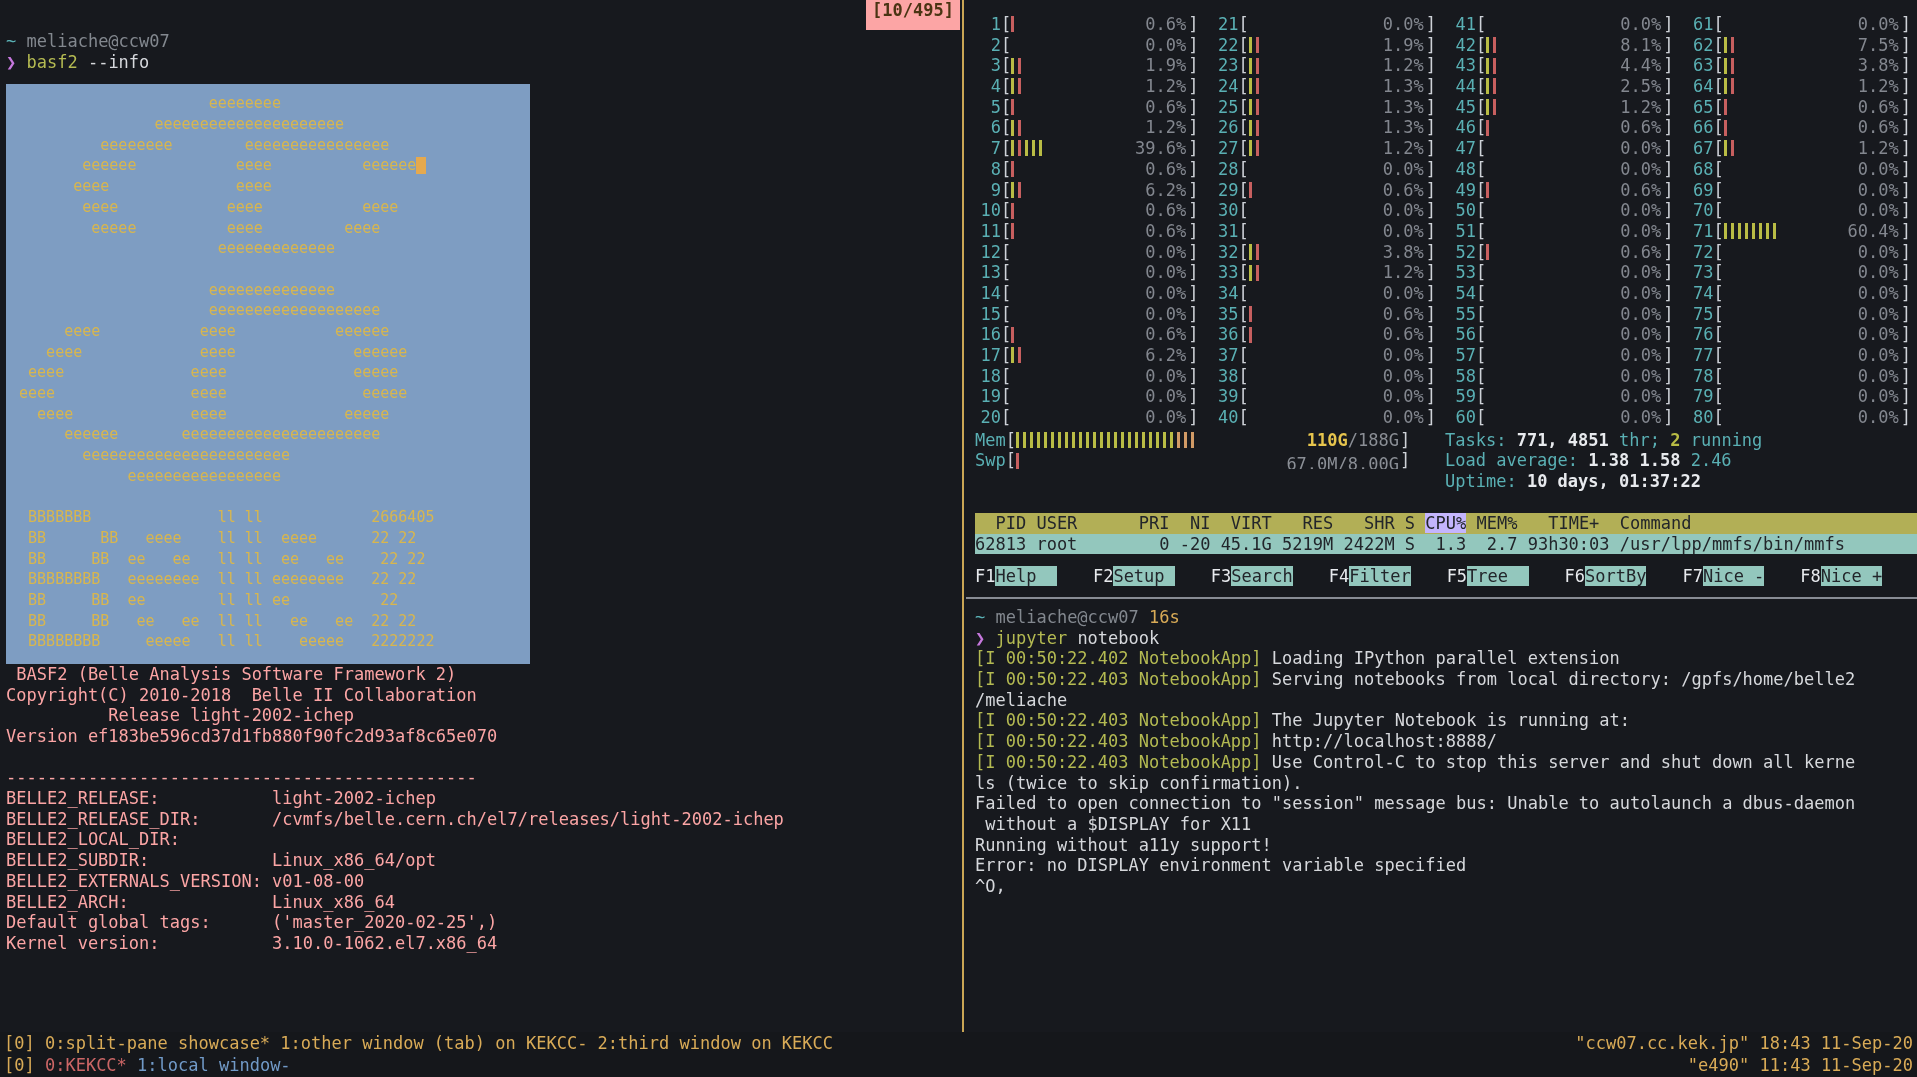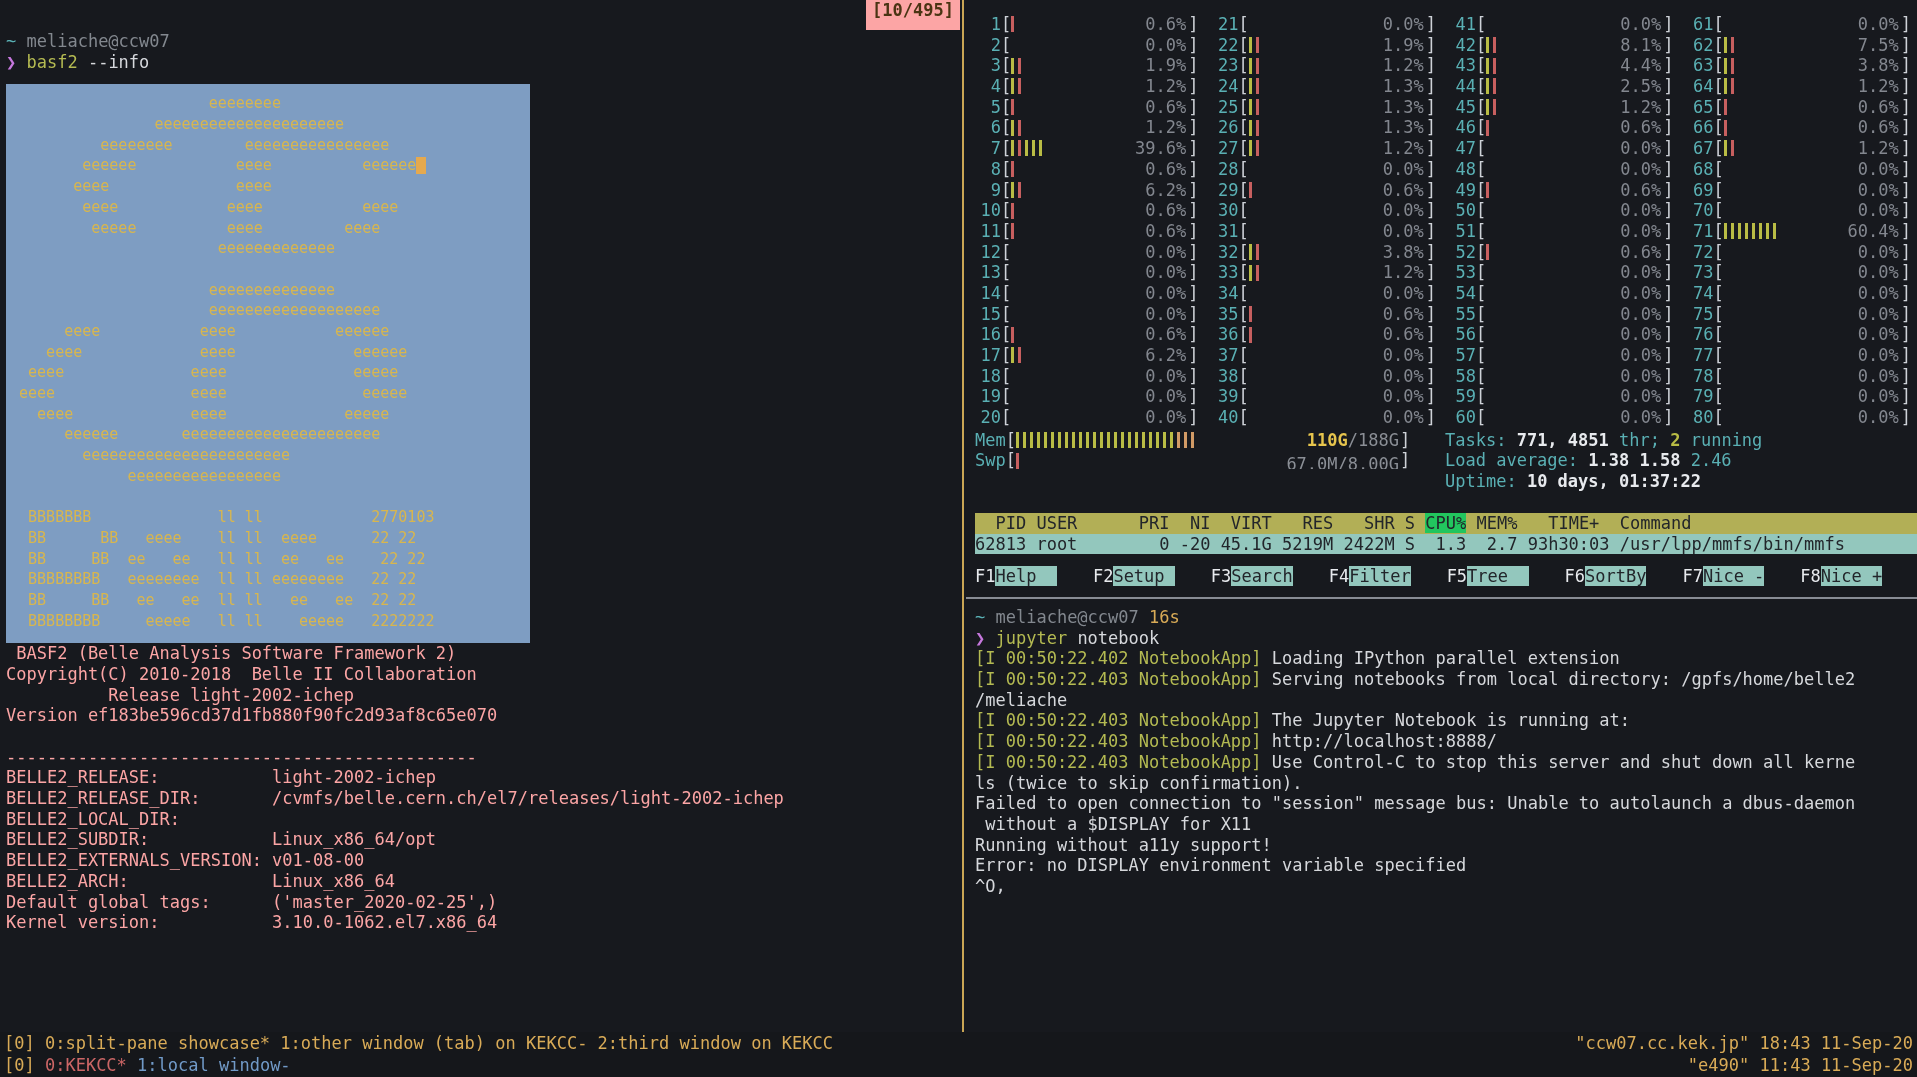--- a/index.html
+++ b/index.html
@@ -52,21 +52,21 @@
   .mem-row{display:flex;align-items:center;height:20.7px;}
   .mem-lbl{color:#5ab0b4;flex:none;}
   .mem-meter{width:384px;display:flex;align-items:center;height:17px;position:relative;overflow:hidden;}
   .mem-val-strong{color:#e7c54d;font-weight:bold;}
   .mem-val-dim{color:#8b8f96;margin-top:8px;}
   .mem-text{position:absolute;right:1px;}
   #tasks-block{margin-left:30px;color:#5ab0b4;}
   #tasks-block b{color:#e8eaee;}
   #tasks-block .run{color:#b9bc45;font-weight:bold;}
   #proc-header{margin-top:21px;background:#b2af56;color:#22252a;width:942px;}
-  #proc-header .sortcol{background:#22c55e;}
+  #proc-header .sortcol{background:#c4b5fd;}
   #proc-row{background:#93c7bd;color:#22252a;width:942px;}
   #fkey-bar{display:flex;margin-top:12px;width:942px;gap:36px;}
   .fkey{white-space:pre;}
   .fkey .fnum{color:#e8eaee;}
   .fkey .fact{background:#93c7bd;color:#22252a;}
   
   #jupyter-pane{position:absolute;left:975px;top:607px;width:940px;}
   
   #status-bars{position:absolute;left:0;top:1032px;width:1917px;height:45px;background:#15171b;}
   .sbar{display:flex;justify-content:space-between;height:22px;line-height:22px;padding:0 4px;white-space:pre;}
@@ -96,24 +96,25 @@
         <div class="line">                      eeeeeeeeeeeeeeeeeee</div>
         <div class="line">      eeee           eeee           eeeeee</div>
         <div class="line">    eeee             eeee             eeeeee</div>
         <div class="line">  eeee              eeee              eeeee</div>
         <div class="line"> eeee               eeee               eeeee</div>
         <div class="line">   eeee             eeee             eeeee</div>
         <div class="line">      eeeeee       eeeeeeeeeeeeeeeeeeeeee</div>
         <div class="line">        eeeeeeeeeeeeeeeeeeeeeee</div>
         <div class="line">             eeeeeeeeeeeeeeeee</div>
         <div class="line"></div>
-        <div class="line">  BBBBBBB              ll ll            2770103</div>
+        <div class="line">  BBBBBBB              ll ll            2666405</div>
         <div class="line">  BB      BB   eeee    ll ll  eeee      22 22</div>
         <div class="line">  BB     BB  ee   ee   ll ll  ee   ee    22 22</div>
         <div class="line">  BBBBBBBB   eeeeeeee  ll ll eeeeeeee   22 22</div>
+        <div class="line">  BB     BB  ee        ll ll ee          22</div>
         <div class="line">  BB     BB   ee   ee  ll ll   ee   ee  22 22</div>
         <div class="line">  BBBBBBBB     eeeee   ll ll    eeeee   2222222</div>
       </div>
     <div id="basf2-info">
         <div class="line"> BASF2 (Belle Analysis Software Framework 2)</div>
         <div class="line">Copyright(C) 2010-2018  Belle II Collaboration</div>
         <div class="line">          Release light-2002-ichep</div>
         <div class="line">Version ef183be596cd37d1fb880f90fc2d93af8c65e070</div>
         <div class="line"></div>
         <div class="line">----------------------------------------------</div>

